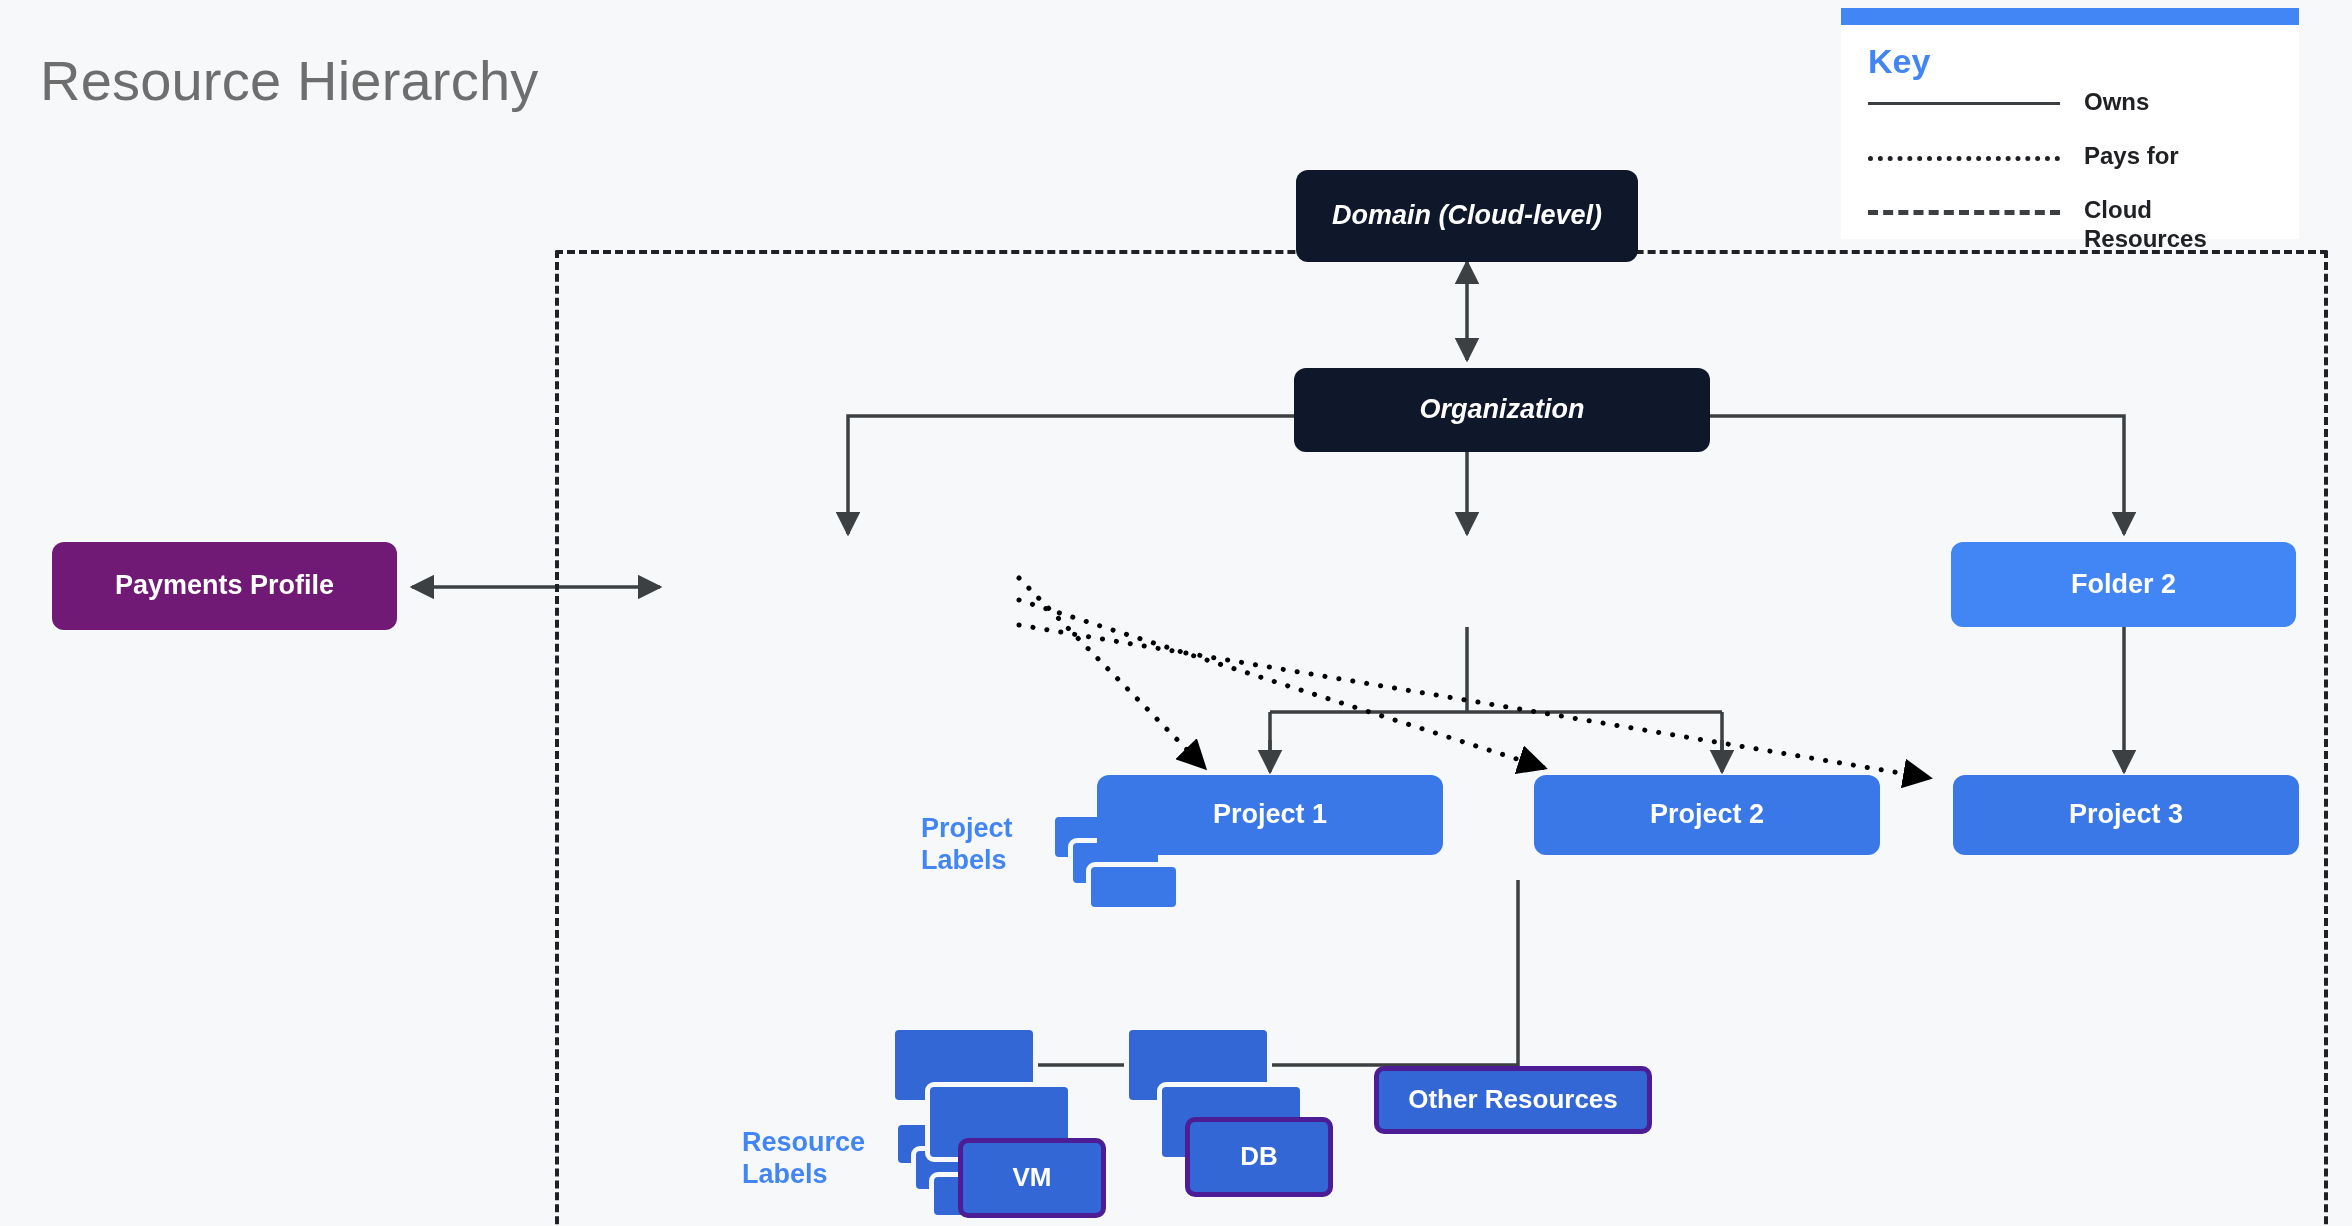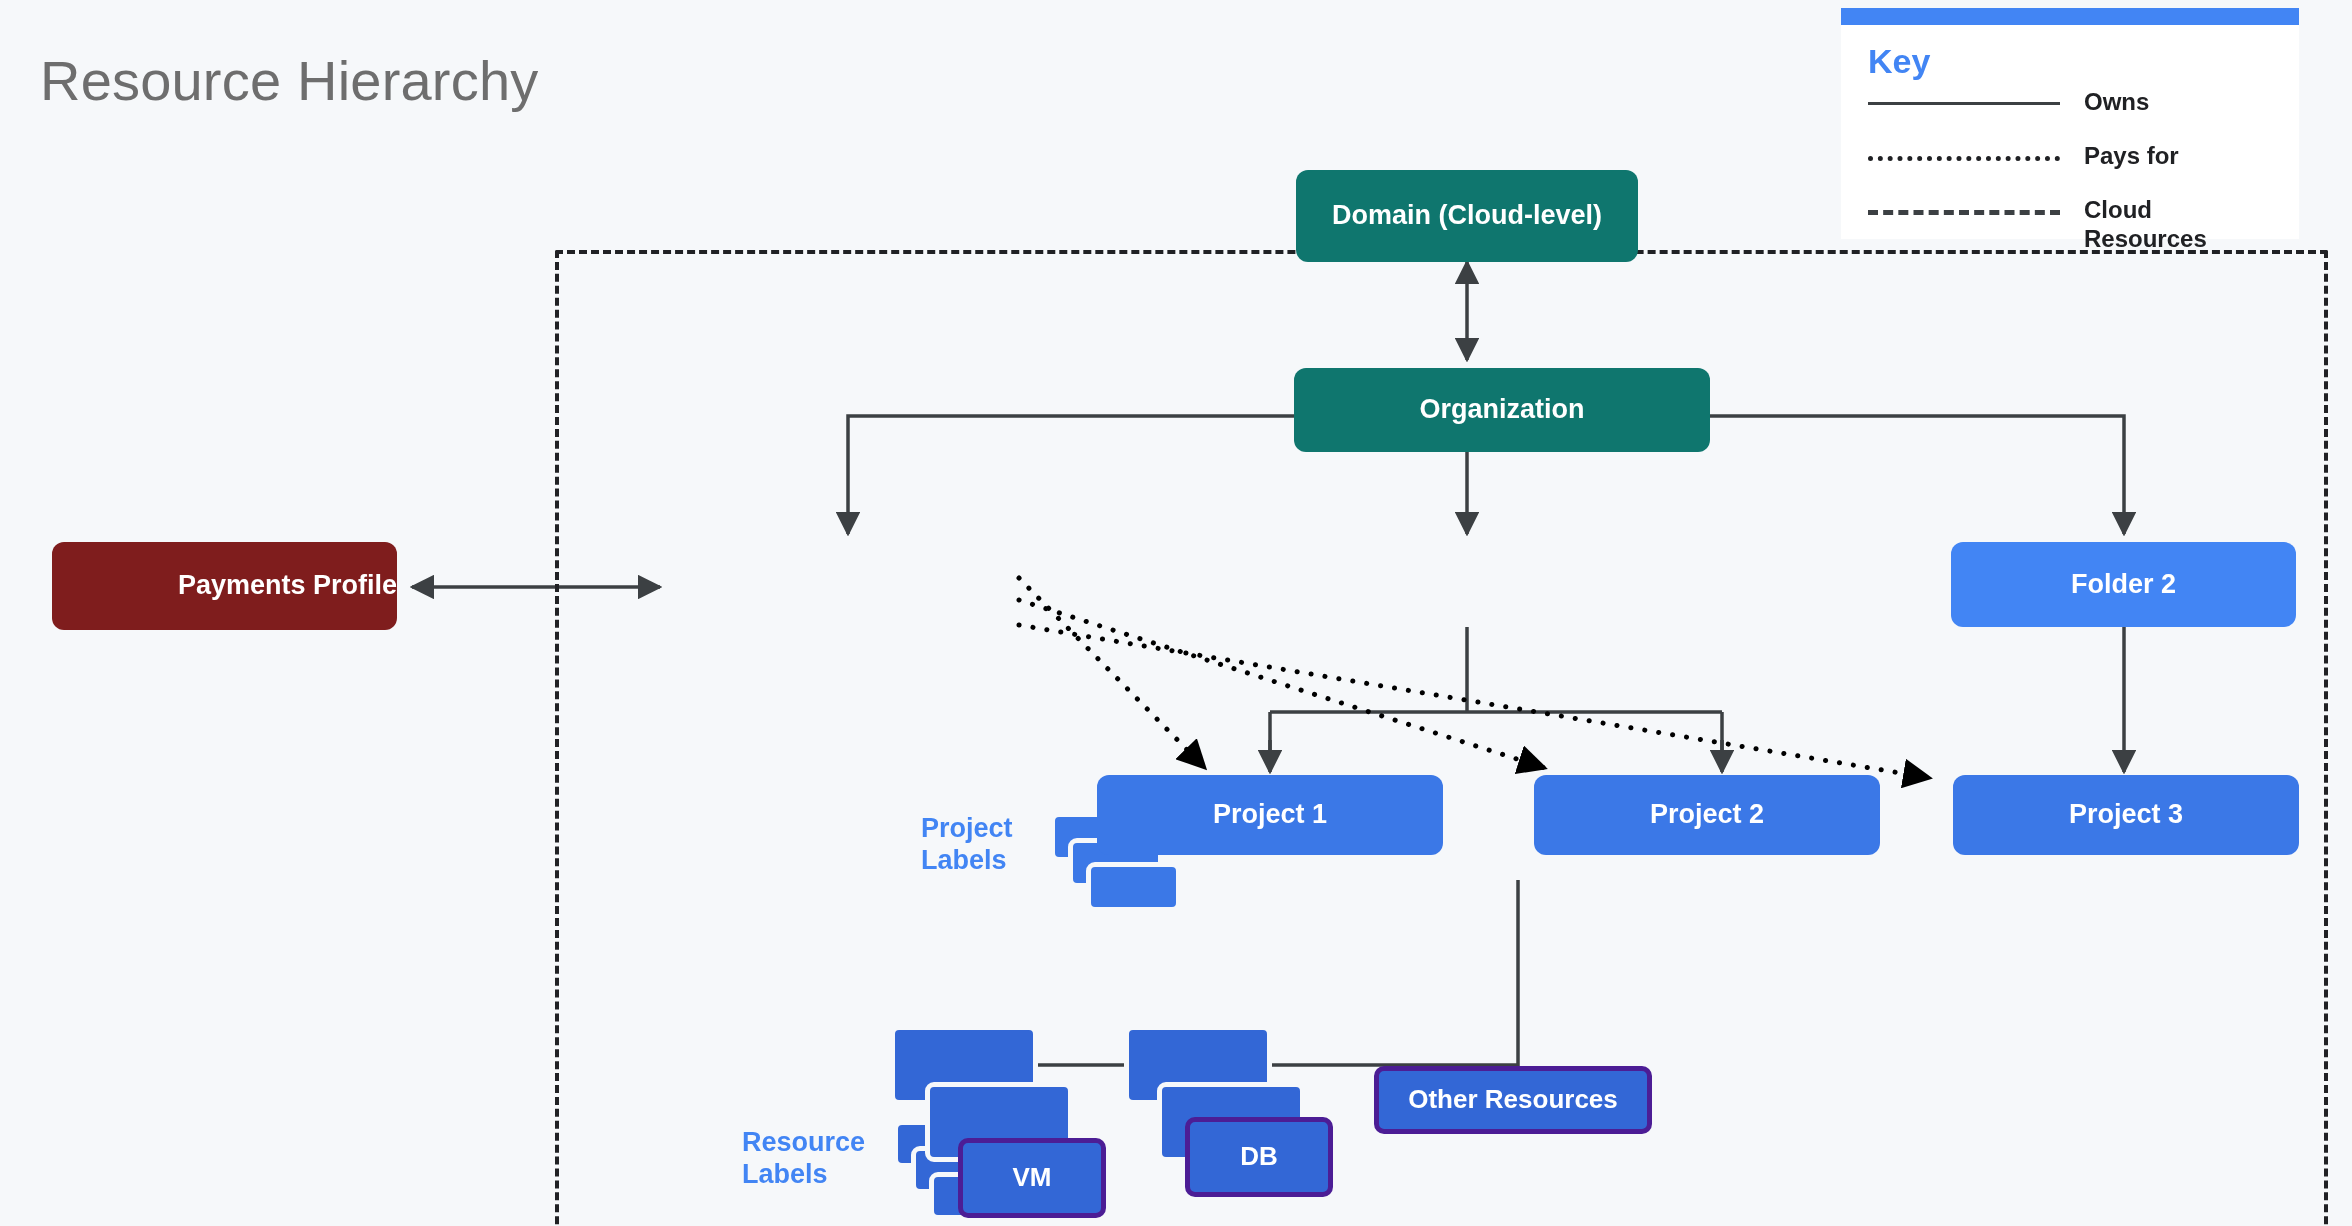--- a/index.html
+++ b/index.html
@@ -62,23 +62,23 @@
     align-items: center;
     justify-content: center;
     border-radius: 12px;
     color: #ffffff;
     font-weight: bold;
     font-size: 27px;
     text-align: center;
     line-height: 1.15;
     white-space: nowrap;
   }
-  .node-red     { background: #0f766e; }
+  .node-red     { background: #0f172a; font-style: italic; }
   .node-green   { background: #34a853; }
-  .node-yellow  { background: #7f1d1d; justify-content: flex-end; }
+  .node-yellow  { background: #701a75; }
   .node-folder  { background: #4285f4; }
   .node-project { background: #3b78e7; }
 
   .node-resource {
     background: #3367d6;
     border: 5px solid #4c1d95;
     border-radius: 10px;
     font-size: 26px;
   }
 

